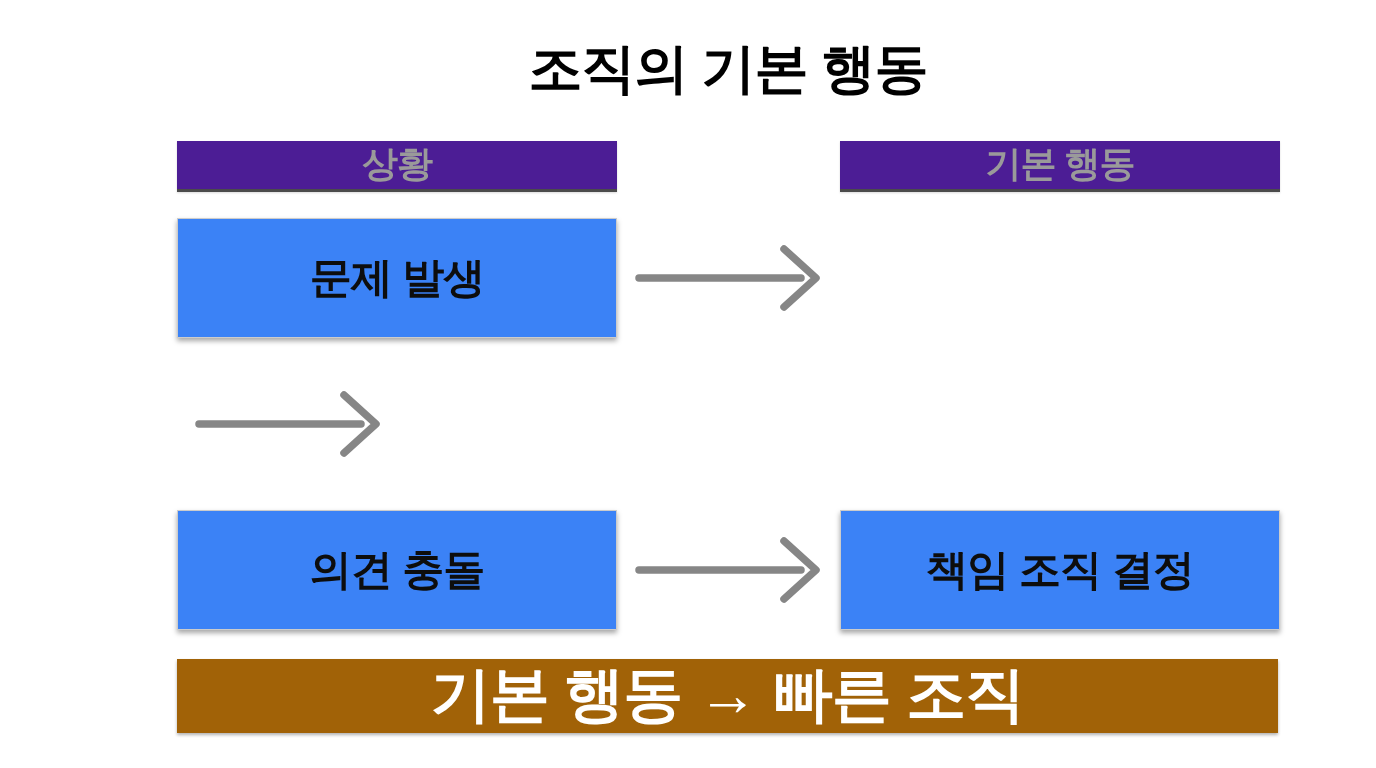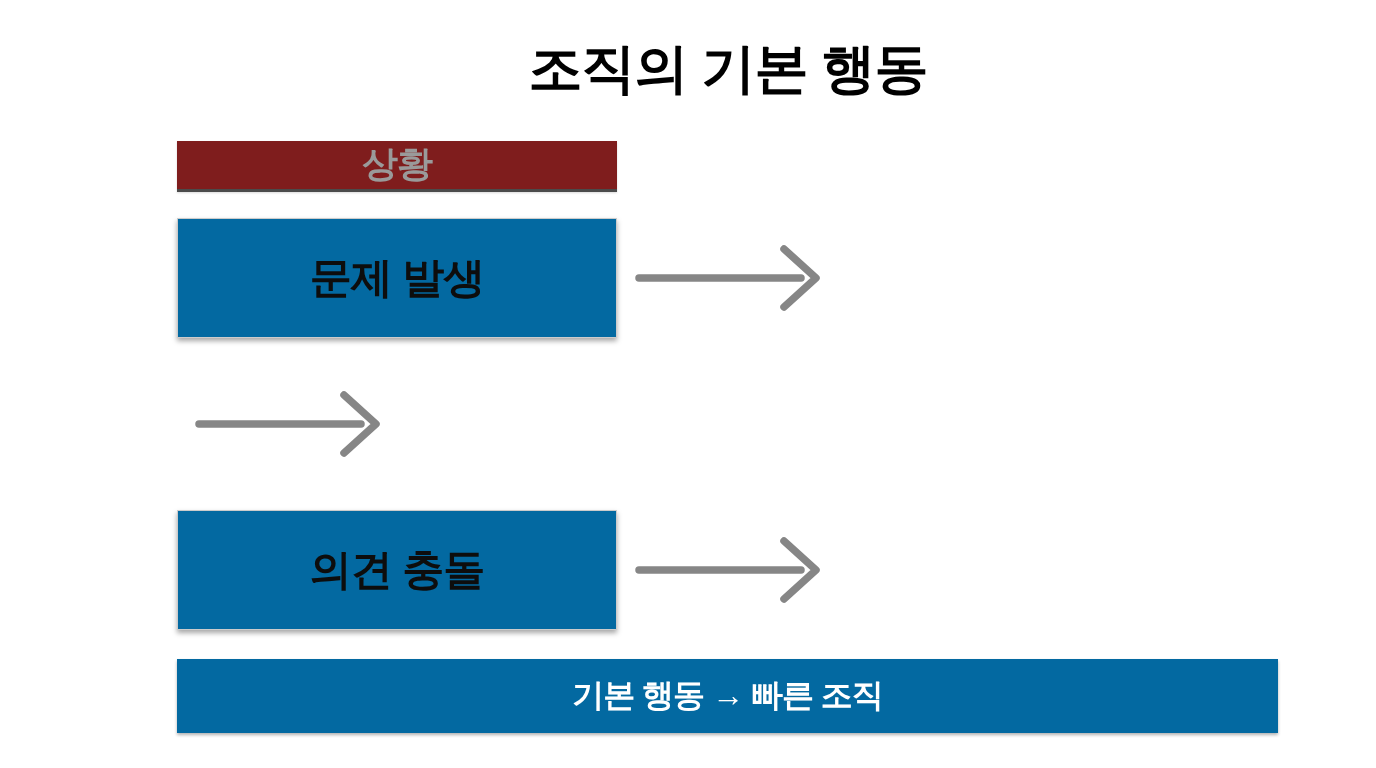--- a/index.html
+++ b/index.html
@@ -29,78 +29,81 @@
   .row {
     display: flex;
     align-items: stretch;
   }
   .col-left  { width: 440px; flex: 0 0 440px; }
   .col-mid   { width: 223px; flex: 0 0 223px; display: flex; align-items: center; justify-content: center; }
   .col-right { width: 440px; flex: 0 0 440px; }
   .header-row { margin-top: 40px; }
   .header-cell {
     height: 48px;
-    background: #7f1d1d;
+    background: #4c1d95;
     border-bottom: 3px solid #4b4b4b;
     box-shadow: 0 1px 2px rgba(0,0,0,0.15);
     display: flex;
     align-items: center;
     justify-content: center;
     font-size: 36px;
     font-weight: 800;
     letter-spacing: -1px;
     color: #9a9a9a;
   }
   .box-row-1 { margin-top: 26px; }
   .box-row   { margin-top: 26px; }
   .box {
     height: 118px;
-    background: #0369a1;
+    background: #3b82f6;
     border: 1px solid #cccccc;
     box-shadow: 0 3px 5px rgba(0,0,0,0.35);
     display: flex;
     align-items: center;
     justify-content: center;
     font-size: 42px;
     font-weight: 800;
     letter-spacing: -1px;
     color: #0d0d0d;
     text-align: center;
   }
   .arrow-svg { display: block; }
   .banner {
     width: 1101px;
     height: 74px;
     margin: 29px 0 0 137px;
-    background: #0369a1;
+    background: #a16207;
     box-shadow: 0 2px 3px rgba(0,0,0,0.3);
     display: flex;
     align-items: center;
     justify-content: center;
-    font-size: 32px;
+    font-size: 60px;
     font-weight: 800;
     letter-spacing: -1px;
     color: #ffffff;
     text-align: center;
   }
 </style>
 </head>
 <body>
 
 <div class="slide">
 
   <h1 class="title">조직의 기본 행동</h1>
 
   <div class="content">
 
     <div class="row header-row">
       <div class="col-left">
         <div class="header-cell">상황</div>
       </div>
       <div class="col-mid"></div>
+      <div class="col-right">
+        <div class="header-cell">기본 행동</div>
+      </div>
     </div>
 
     <div class="row box-row-1">
       <div class="col-left">
         <div class="box">문제 발생</div>
       </div>
       <div class="col-mid">
         <svg class="arrow-svg" width="223" height="120" viewBox="0 0 223 120">
           <line x1="22" y1="60" x2="184" y2="60" stroke="#868686" stroke-width="7.5" stroke-linecap="round"></line>
           <polyline points="167,31 199,60 167,89" fill="none" stroke="#868686" stroke-width="7.5" stroke-linecap="round" stroke-linejoin="round"></polyline>
@@ -120,19 +123,22 @@
     <div class="row box-row">
       <div class="col-left">
         <div class="box">의견 충돌</div>
       </div>
       <div class="col-mid">
         <svg class="arrow-svg" width="223" height="120" viewBox="0 0 223 120">
           <line x1="22" y1="60" x2="184" y2="60" stroke="#868686" stroke-width="7.5" stroke-linecap="round"></line>
           <polyline points="167,31 199,60 167,89" fill="none" stroke="#868686" stroke-width="7.5" stroke-linecap="round" stroke-linejoin="round"></polyline>
         </svg>
       </div>
+      <div class="col-right">
+        <div class="box">책임 조직 결정</div>
+      </div>
     </div>
 
   </div>
 
   <div class="banner">기본 행동 → 빠른 조직</div>
 
 </div>
 
 </body></html>

